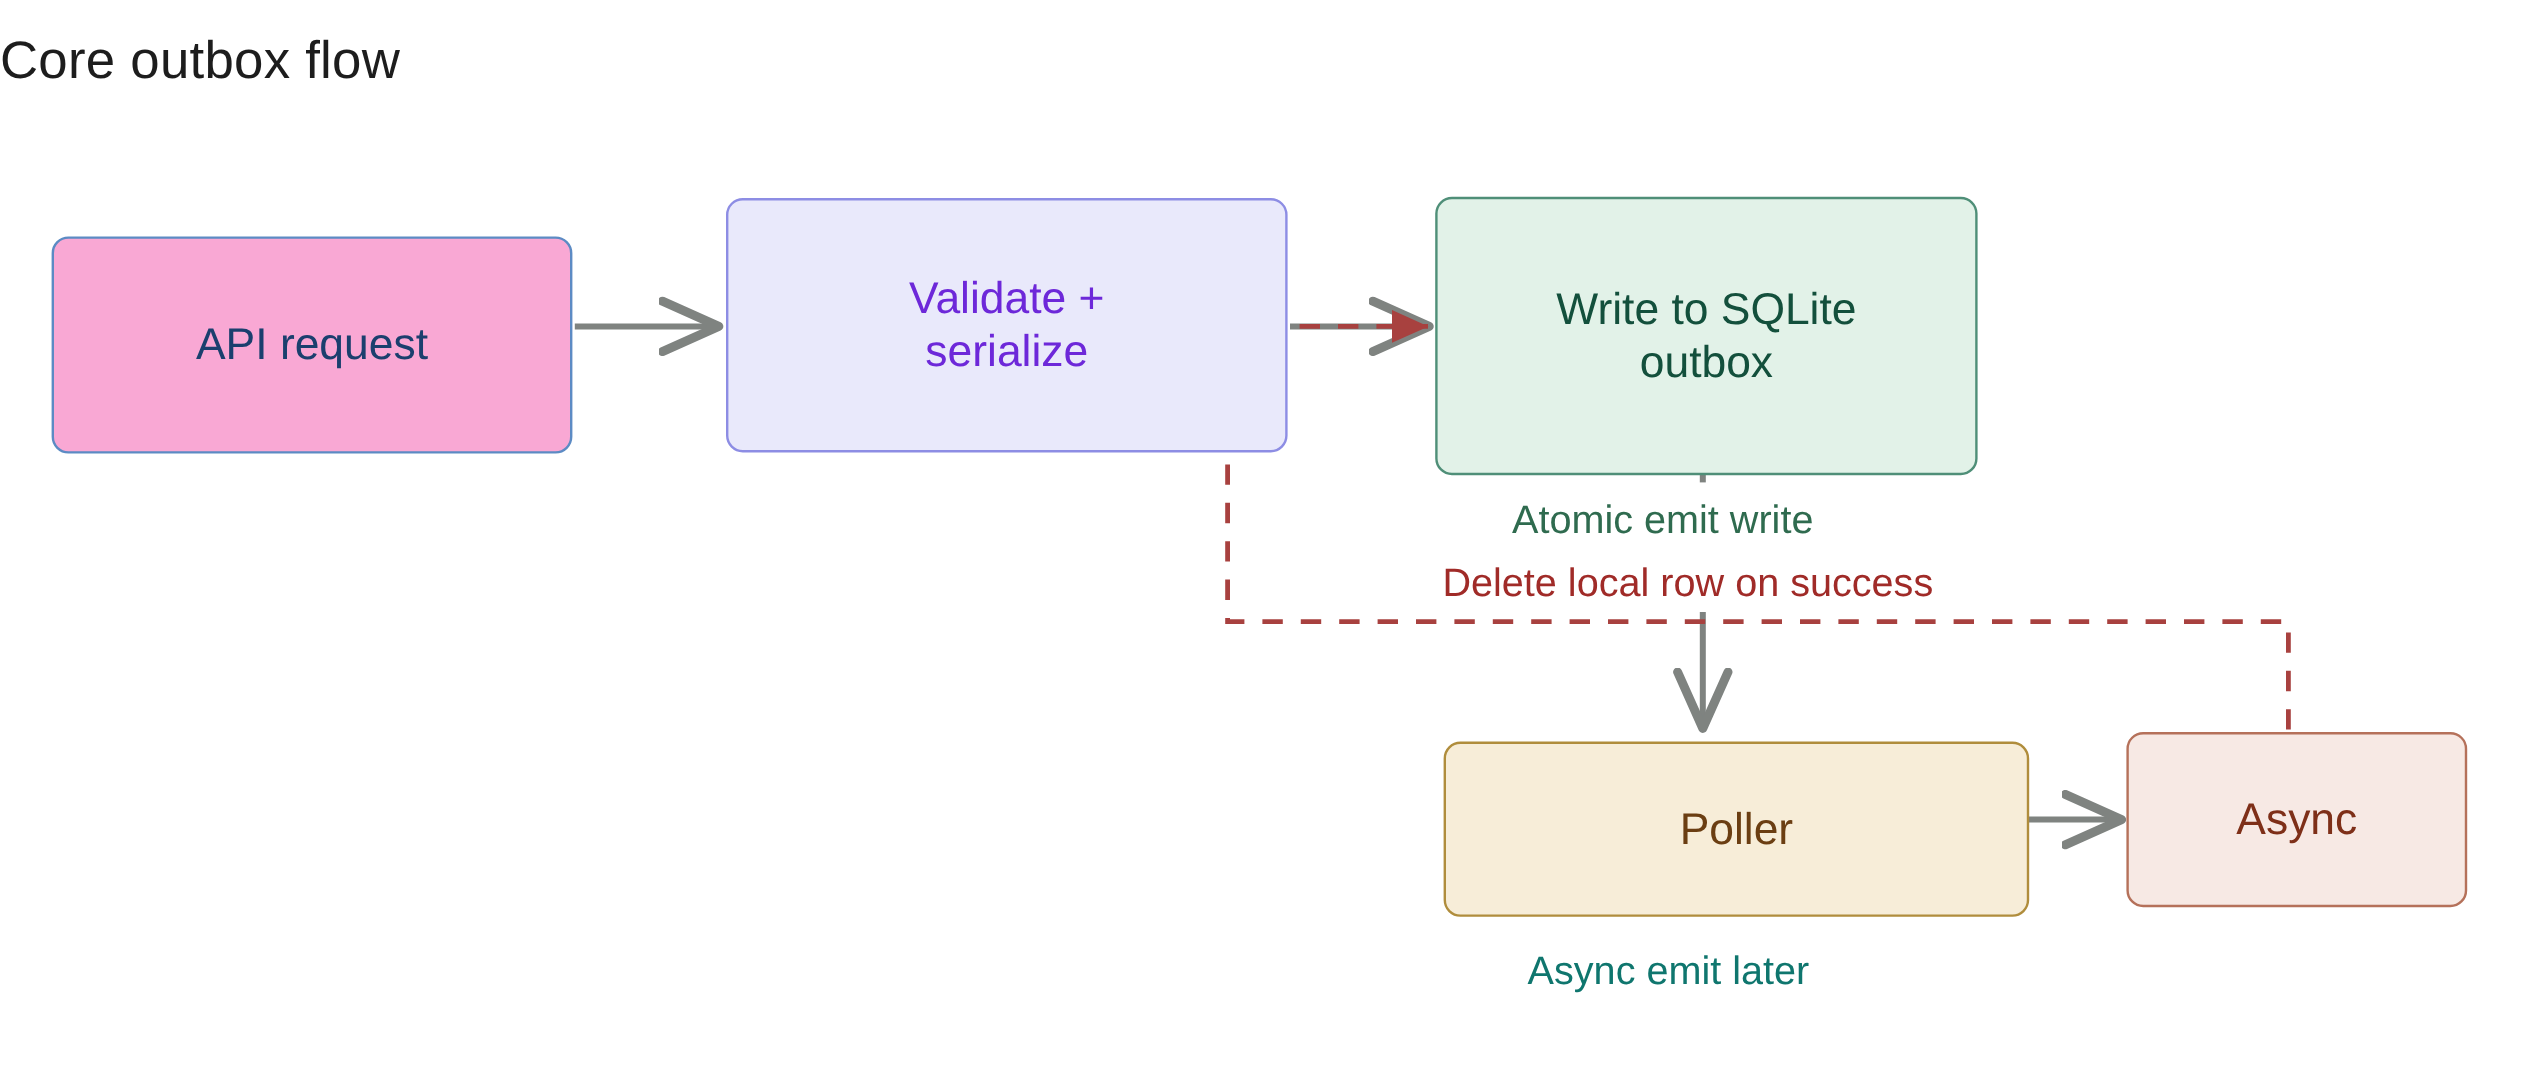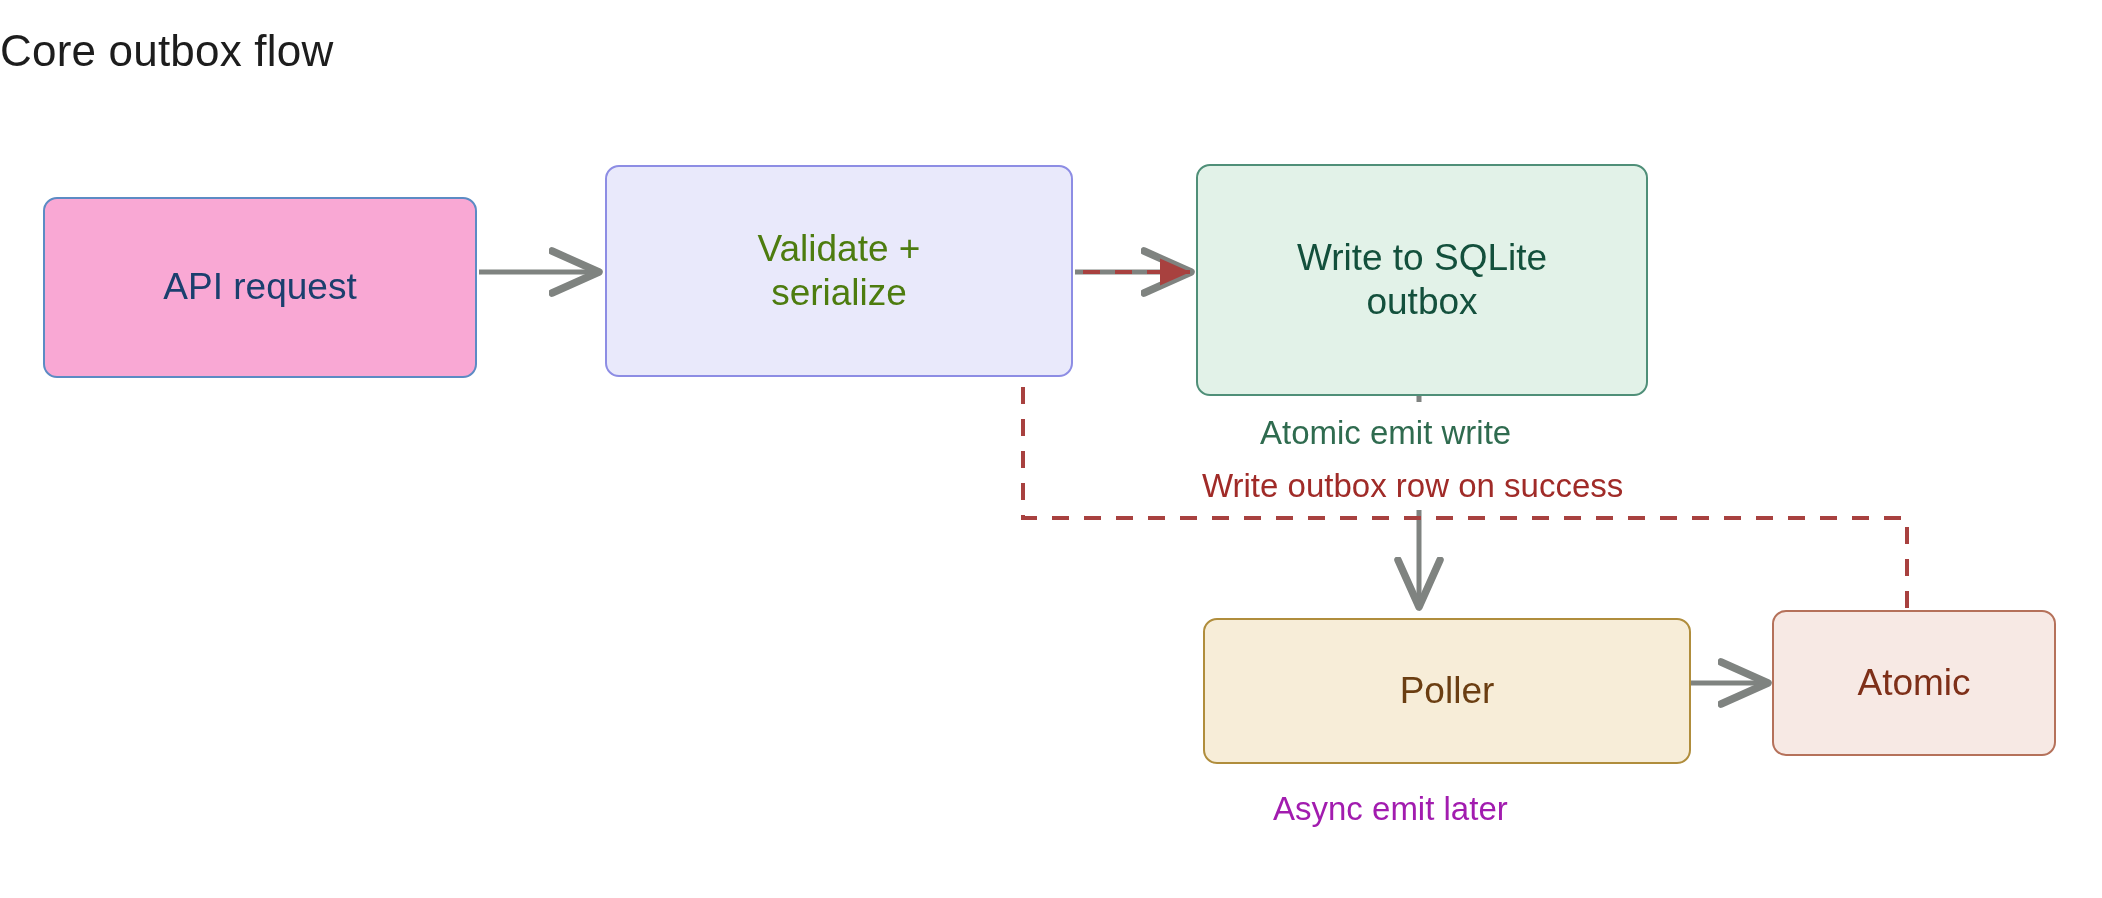--- a/index.html
+++ b/index.html
@@ -67,21 +67,21 @@
     line-height: 1.15;
   }
 
   
   #node-api-request {
     left: 43px;  top: 197px;  width: 434px;  height: 181px;
     background: #f9a8d4;  border-color: #5c8bc4;  color: #1b3f6e;
   }
   #node-validate-serialize {
     left: 605px; top: 165px;  width: 468px; height: 212px;
-    background: #e9e9fb;  border-color: #8d8de4;  color: #4d7c0f;
+    background: #e9e9fb;  border-color: #8d8de4;  color: #6d28d9;
   }
   #node-write-sqlite {
     left: 1196px; top: 164px; width: 452px; height: 232px;
     background: #e2f2e8;  border-color: #4f8f78;  color: #13503c;
   }
   #node-poller {
     left: 1203px; top: 618px; width: 488px; height: 146px;
     background: #f7edd8;  border-color: #b08d3c;  color: #6b3e12;
   }
   #node-kafka {
@@ -89,21 +89,21 @@
     background: #f7e9e4;  border-color: #b5715a;  color: #7e2f18;
   }
 
   #label-atomic-local-write {
     left: 1260px; top: 414px;  color: #2f6b4f;
   }
   #label-delete-outbox-row {
     left: 1202px; top: 467px;  color: #a02b28;
   }
   #label-async-emit-later {
-    left: 1273px; top: 790px;  color: #a21caf;
+    left: 1273px; top: 790px;  color: #0f766e;
   }
 </style>
 </head>
 <body>
 
 <div id="stage">
 
   <div class="diagram-title">Core outbox flow</div>
 
   <svg id="edges" viewBox="0 0 2102 898" xmlns="http://www.w3.org/2000/svg">
@@ -150,22 +150,22 @@
   <div class="node" id="node-write-sqlite">
     <span class="node-label">Write to SQLite
 outbox</span>
   </div>
 
   <div class="node" id="node-poller">
     <span class="node-label">Poller</span>
   </div>
 
   <div class="node" id="node-kafka">
-    <span class="node-label">Atomic</span>
+    <span class="node-label">Async</span>
   </div>
 
   <div class="edge-label" id="label-atomic-local-write">Atomic emit write</div>
 
-  <div class="edge-label" id="label-delete-outbox-row">Write outbox row on success</div>
+  <div class="edge-label" id="label-delete-outbox-row">Delete local row on success</div>
 
   <div class="edge-label" id="label-async-emit-later">Async emit later</div>
 
 </div>
 
 </body></html>

